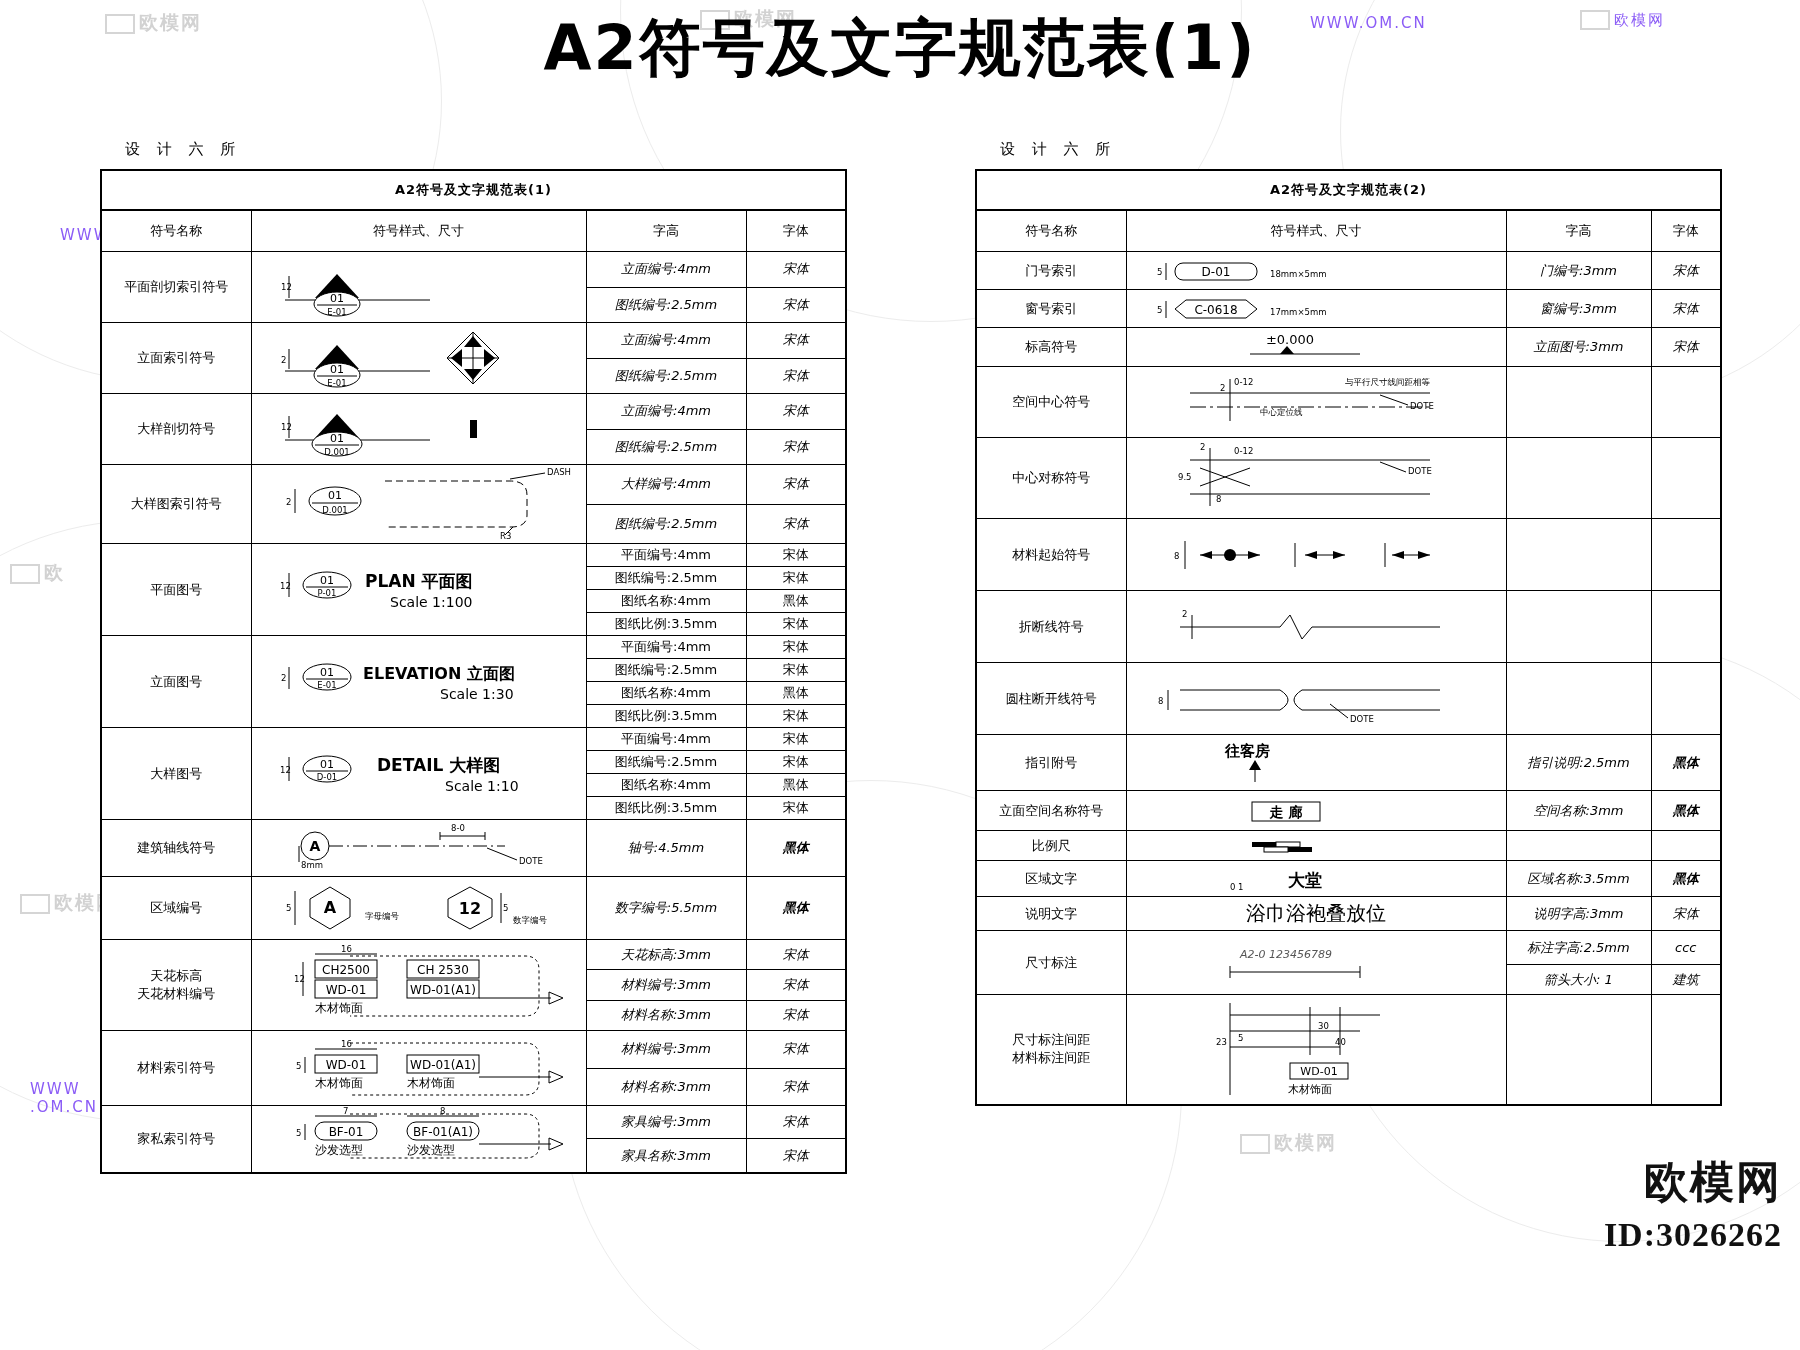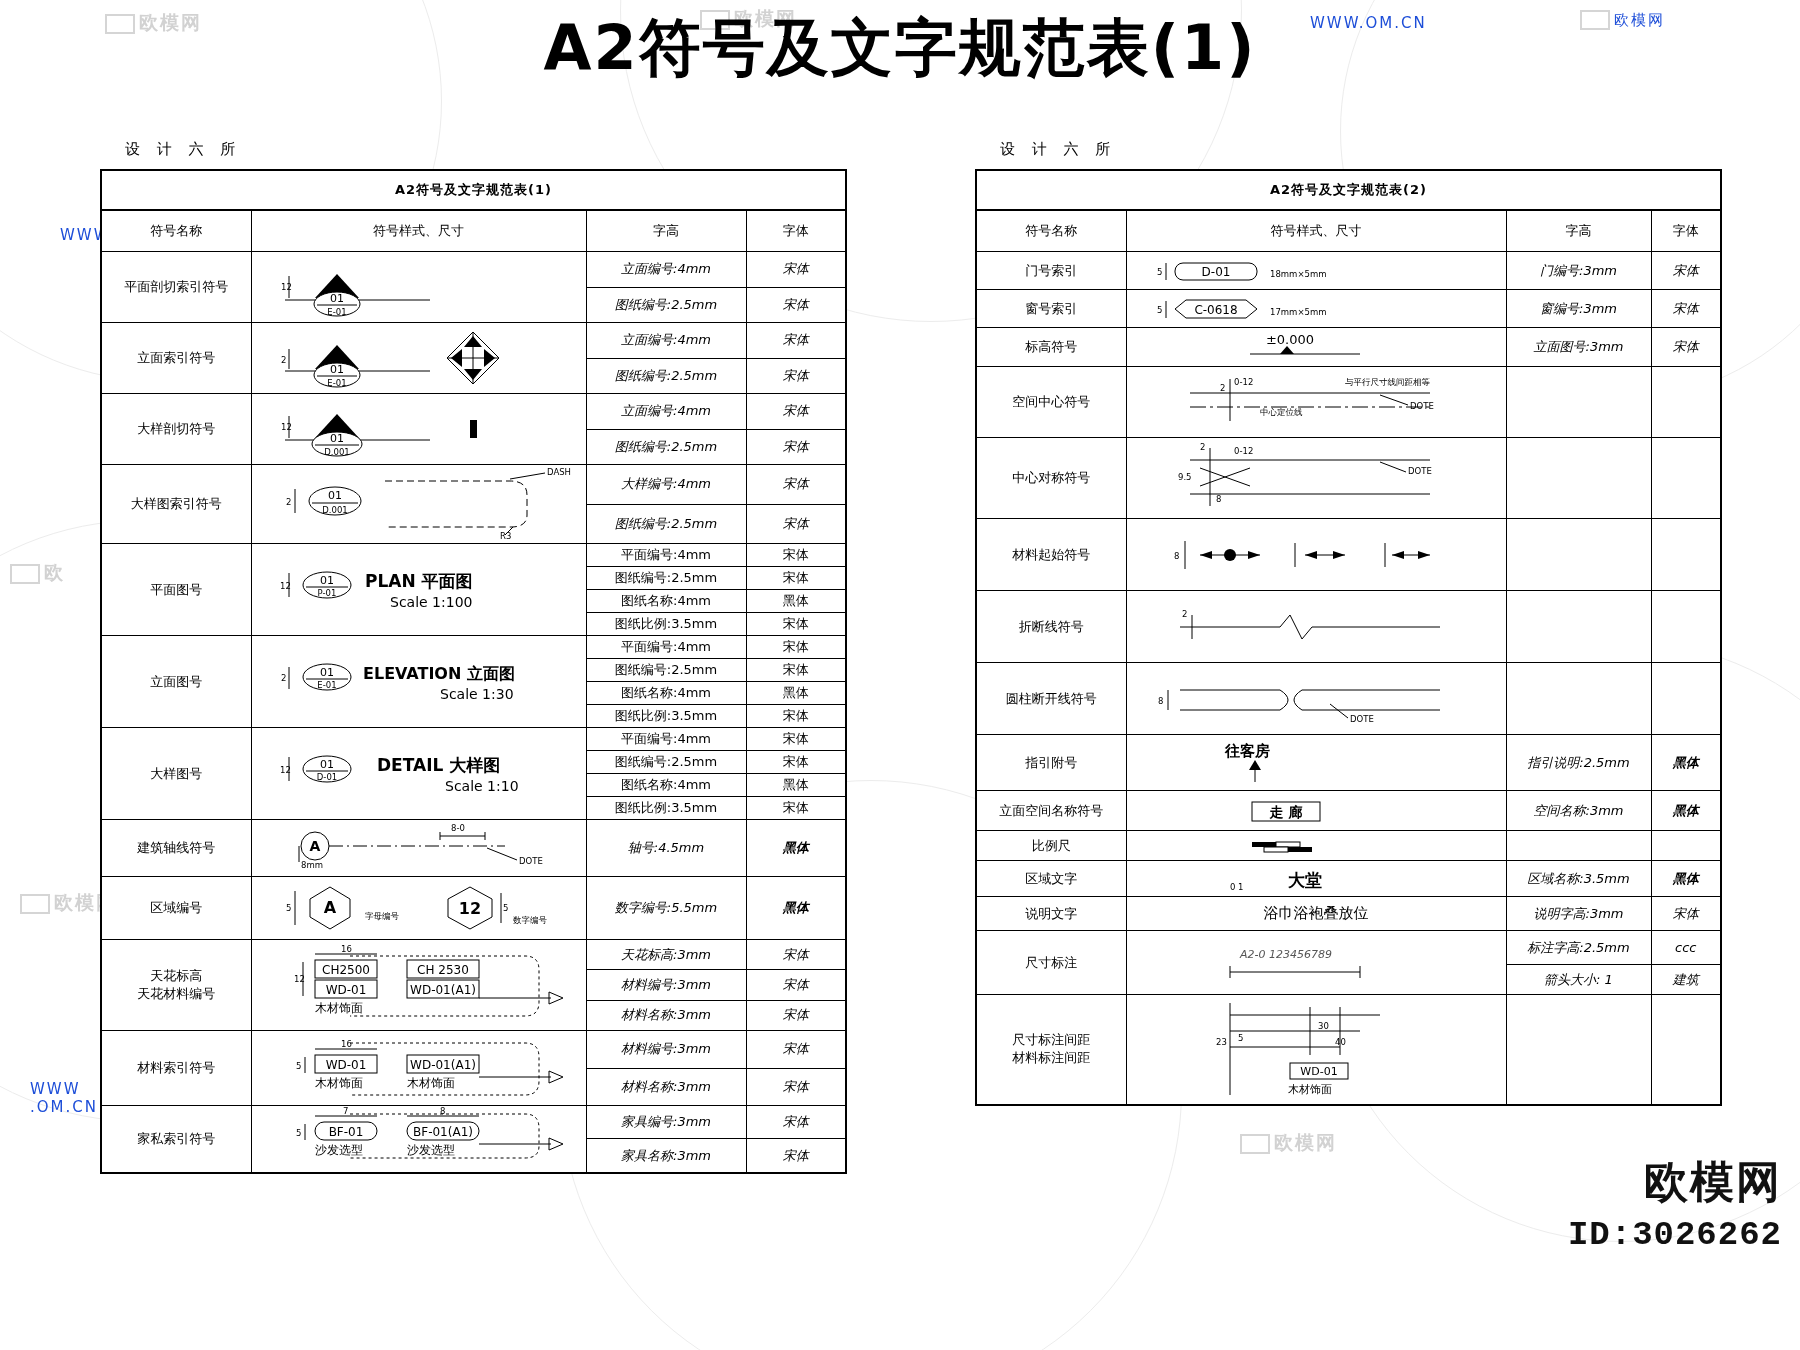--- a/index.html
+++ b/index.html
@@ -8,21 +8,21 @@
     background:#ffffff;
     font-family:"Liberation Sans", sans-serif;
     position:relative;
     overflow:hidden;
     color:#000;
   }
   
   .wm-layer{position:absolute;inset:0;pointer-events:none;z-index:0;}
   .wm{
     position:absolute;
-    color:#1d4ed8;
+    color:#8b5cf6;
     font-size:15px;
     letter-spacing:2px;
     white-space:nowrap;
     font-family:"DejaVu Sans", sans-serif;
   }
   .wm.big{font-size:19px;font-weight:bold;color:#d2d2d2;}
   .wm-ring{
     position:absolute;border:1px solid #ececec;border-radius:50%;
   }
   
@@ -72,21 +72,21 @@
   
   .brand{
     position:absolute;right:18px;bottom:96px;z-index:5;text-align:right;
   }
   .brand .name{
     font-size:44px;font-weight:bold;color:#111;letter-spacing:2px;
     font-family:"DejaVu Sans",sans-serif;
   }
   .brand .idtxt{
     font-size:34px;font-weight:bold;color:#111;letter-spacing:1px;
-    font-family:Liberation Mono, monospace;margin-top:4px;
+    font-family:Liberation Serif, serif;margin-top:4px;
   }
   .wm-logo{
     display:inline-block;width:26px;height:16px;border:2px solid #d5d5d5;
     margin-right:4px;vertical-align:middle;
   }
 </style>
 </head>
 <body>
 
 <div class="wm-layer">
@@ -680,21 +680,21 @@
             <text x="100" y="26" class="lbl-sm">0      1</text>
             <text x="175" y="22" text-anchor="middle" class="txt-bold" font-size="17" font-family="'DejaVu Sans',sans-serif">大堂</text>
           </svg>
         </td>
         <td class="small">区域名称:3.5mm</td>
         <td class="small txt-bold">黑体</td>
       </tr>
 
       <tr style="height:34px">
         <td class="name-cell">说明文字</td>
-        <td style="font-size:15px;font-family:'DejaVu Sans',sans-serif;">浴巾浴袍叠放位</td>
+        <td style="font-size:20px;font-family:'DejaVu Sans',sans-serif;">浴巾浴袍叠放位</td>
         <td class="small">说明字高:3mm</td>
         <td class="small">宋体</td>
       </tr>
 
       <tr style="height:34px">
         <td rowspan="2" class="name-cell">尺寸标注</td>
         <td rowspan="2">
           <svg width="360" height="50" viewBox="0 0 360 50">
             <text x="110" y="20" font-size="11" font-style="italic" fill="#555" font-family="'DejaVu Sans',sans-serif">A2-0 123456789</text>
             <line x1="100" y1="34" x2="230" y2="34" stroke="#000"></line>

